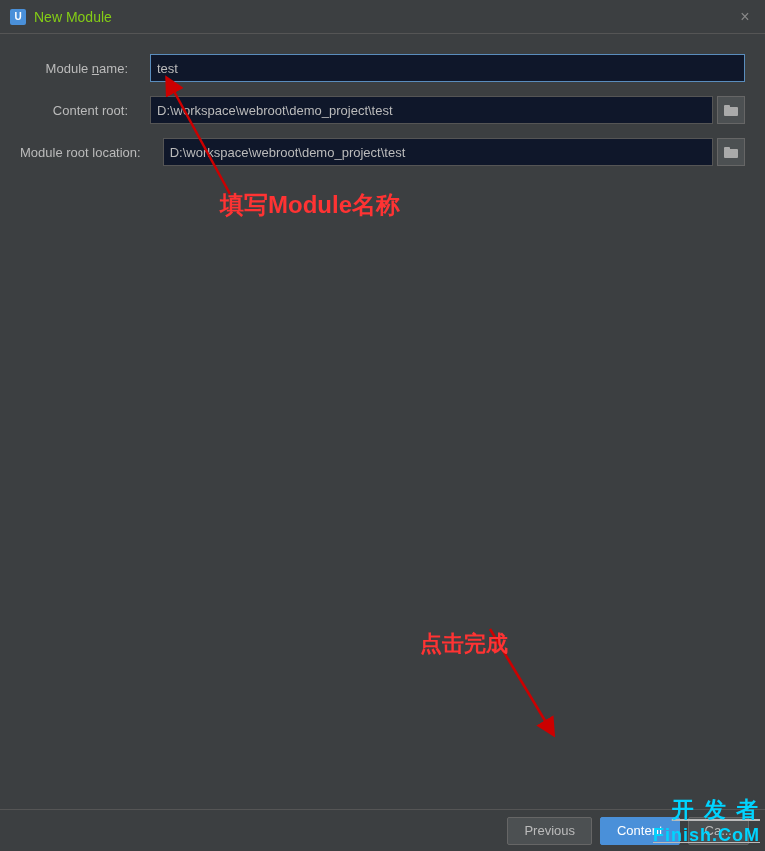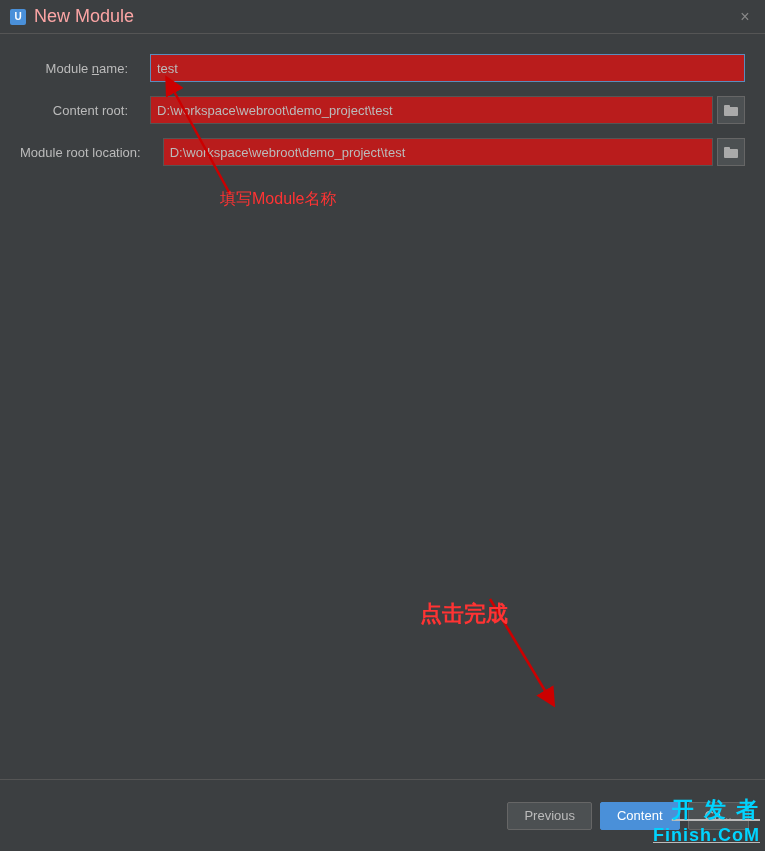--- a/index.html
+++ b/index.html
@@ -42,22 +42,22 @@
       align-items: center;
       justify-content: center;
       font-size: 10px;
       color: white;
       font-weight: bold;
       flex-shrink: 0;
     }
 
     .title-bar-text {
       flex: 1;
-      color: #fca5a5;
-      font-size: 18px;
+      color: #84cc16;
+      font-size: 14px;
     }
 
     .close-btn {
       width: 20px;
       height: 20px;
       display: flex;
       align-items: center;
       justify-content: center;
       color: #888;
       cursor: pointer;
@@ -92,21 +92,21 @@
     }
 
     .form-input-wrapper {
       flex: 1;
       display: flex;
       align-items: center;
     }
 
     .form-input {
       flex: 1;
-      background: #b91c1c;
+      background: #0f172a;
       border: 1px solid #5a8dbd;
       color: #bbbbbb;
       padding: 4px 6px;
       font-size: 13px;
       height: 28px;
       outline: none;
     }
 
     .browse-btn {
       width: 28px;
@@ -124,22 +124,22 @@
 
     .readonly-input {
       border-color: #555;
     }
 
     .annotation-text-1 {
       position: absolute;
       top: 155px;
       left: 220px;
       color: #ff3333;
-      font-size: 16px;
-      font-weight: normal;
+      font-size: 24px;
+      font-weight: bold;
       pointer-events: none;
     }
 
     .annotation-text-2 {
       position: absolute;
       bottom: 150px;
       left: 420px;
       color: #ff3333;
       font-size: 22px;
       font-weight: bold;
@@ -153,21 +153,21 @@
     }
 
     
     .dialog-footer {
       display: flex;
       align-items: center;
       justify-content: flex-end;
       padding: 10px 16px;
       border-top: 1px solid #555;
       gap: 8px;
-      height: 72px;
+      height: 42px;
       flex-shrink: 0;
       background: #3c3f41;
     }
 
     .btn {
       padding: 5px 16px;
       font-size: 13px;
       cursor: pointer;
       border-radius: 2px;
       height: 28px;

